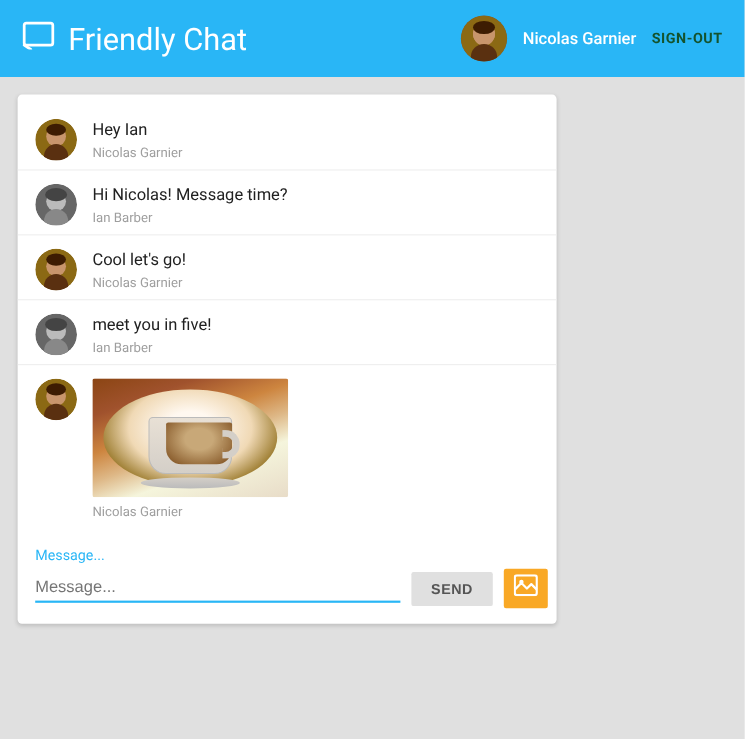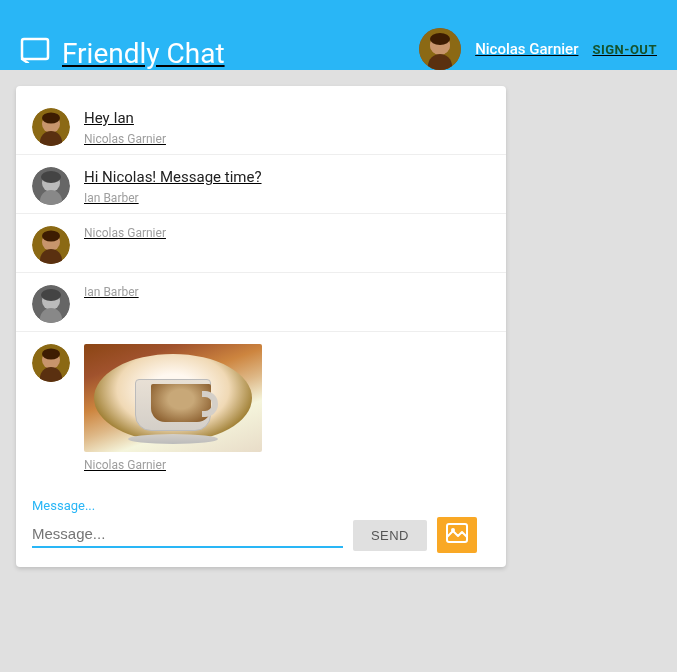--- a/index.html
+++ b/index.html
@@ -9,24 +9,23 @@
       width: 677px;
       height: 672px;
       overflow: hidden;
     }
 
     
     .header {
       background: #29b6f6;
       height: 70px;
       display: flex;
-      align-items: flex-end;
+      align-items: center;
       padding: 0 20px;
       justify-content: space-between;
-      text-decoration: underline;
     }
     .header-left {
       display: flex;
       align-items: center;
       gap: 12px;
     }
     .header-icon {
       color: white;
       font-size: 28px;
     }
@@ -77,21 +76,20 @@
       border-radius: 4px;
       box-shadow: 0 2px 4px rgba(0,0,0,0.15);
       width: 490px;
       padding: 0;
       overflow: hidden;
     }
 
     
     .messages-list {
       padding: 10px 0;
-      text-decoration: underline;
     }
 
     .message-item {
       display: flex;
       align-items: flex-start;
       padding: 12px 16px 8px 16px;
       border-bottom: 1px solid #eeeeee;
       gap: 14px;
     }
     .message-item:last-child {
@@ -189,21 +187,21 @@
       height: 10px;
       background: linear-gradient(180deg, #d4cfc8 0%, #bbb 100%);
       border-radius: 50%;
       position: absolute;
       bottom: 0;
       left: 0;
     }
 
     
     .input-area {
-      padding: 8px 29px 14px 16px;
+      padding: 8px 8px 14px 16px;
       border-top: none;
     }
     .input-label {
       color: #29b6f6;
       font-size: 13px;
       margin-bottom: 4px;
       display: block;
     }
     .input-row {
       display: flex;
@@ -223,21 +221,21 @@
       color: #333;
       padding: 2px 0;
       background: transparent;
     }
     .send-btn {
       background: #e0e0e0;
       border: none;
       border-radius: 2px;
       padding: 8px 18px;
       font-size: 13px;
-      font-weight: 400;
+      font-weight: 700;
       color: #555;
       letter-spacing: 0.5px;
       cursor: pointer;
       text-transform: uppercase;
     }
     .image-btn {
       background: #f9a825;
       border: none;
       border-radius: 2px;
       width: 40px;
@@ -309,31 +307,33 @@
           </div>
         </div>
         <div class="message-item">
           <div class="msg-avatar"><svg width="38" height="38" viewBox="0 0 38 38">
       <circle cx="19" cy="19" r="19" fill="#8B6914"></circle>
       <circle cx="19" cy="16" r="9" fill="#c8956c"></circle>
       <ellipse cx="19" cy="10" rx="9" ry="5.5" fill="#3d1c02"></ellipse>
       <circle cx="19" cy="34" r="11" fill="#5a3010"></circle>
     </svg></div>
           <div class="msg-content">
+            <div class="msg-text">Cool let's go!</div>
             <div class="msg-sender">Nicolas Garnier</div>
           </div>
         </div>
         <div class="message-item">
           <div class="msg-avatar"><svg width="38" height="38" viewBox="0 0 38 38">
       <circle cx="19" cy="19" r="19" fill="#666"></circle>
       <circle cx="19" cy="16" r="9" fill="#bbb"></circle>
       <ellipse cx="19" cy="10" rx="10" ry="6" fill="#444"></ellipse>
       <circle cx="19" cy="34" r="11" fill="#888"></circle>
     </svg></div>
           <div class="msg-content">
+            <div class="msg-text">meet you in five!</div>
             <div class="msg-sender">Ian Barber</div>
           </div>
         </div>
         <div class="message-item">
           <div class="msg-avatar"><svg width="38" height="38" viewBox="0 0 38 38">
       <circle cx="19" cy="19" r="19" fill="#8B6914"></circle>
       <circle cx="19" cy="16" r="9" fill="#c8956c"></circle>
       <ellipse cx="19" cy="10" rx="9" ry="5.5" fill="#3d1c02"></ellipse>
       <circle cx="19" cy="34" r="11" fill="#5a3010"></circle>
     </svg></div>

